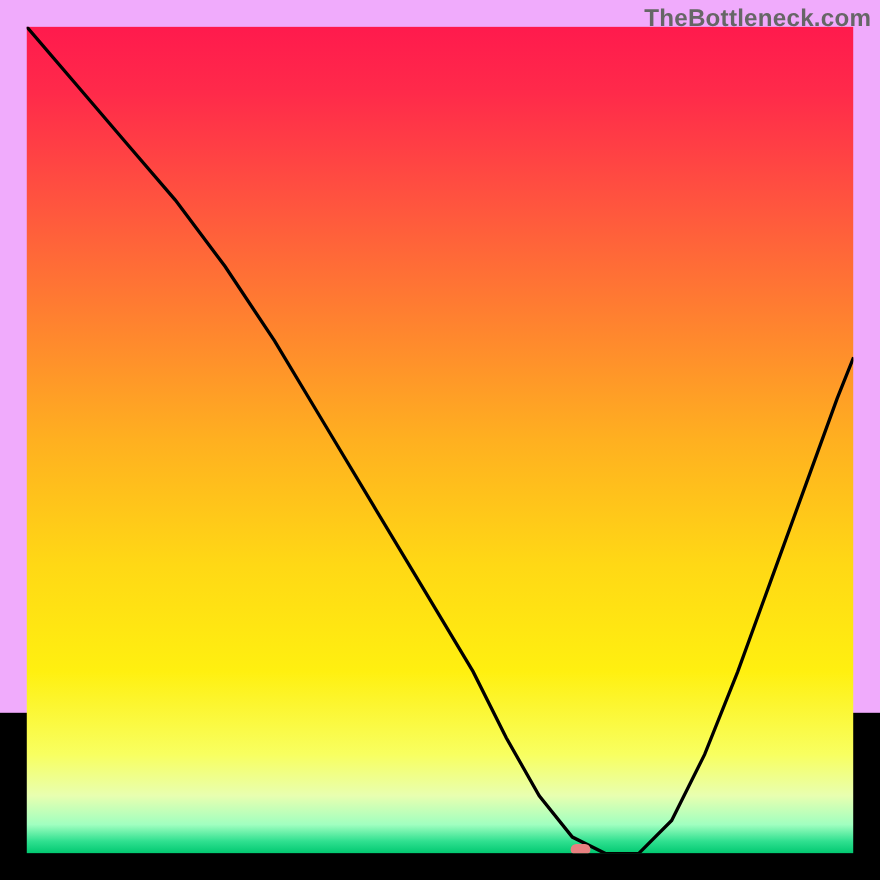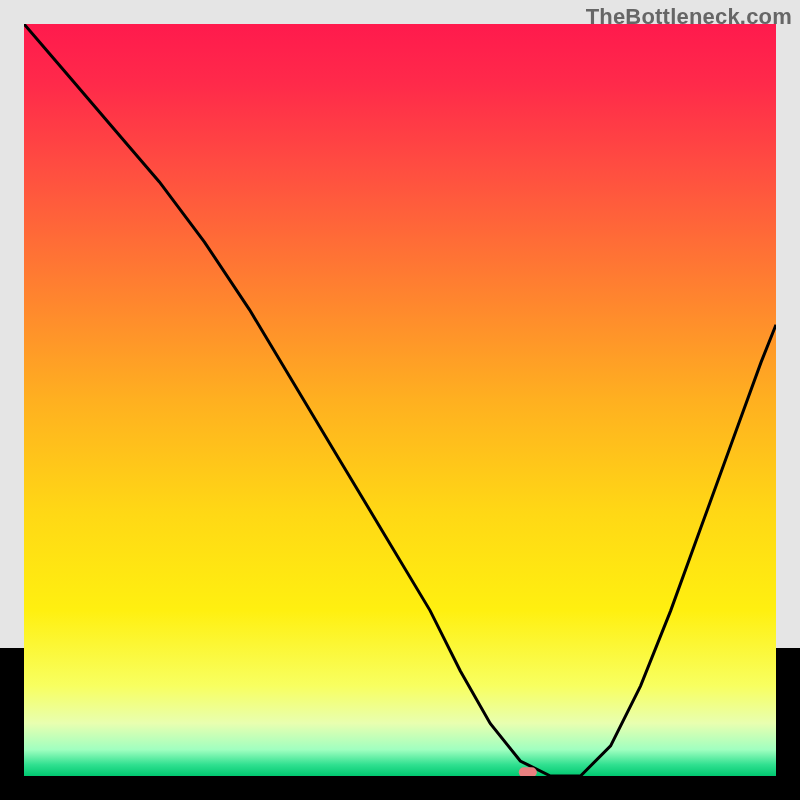--- a/index.html
+++ b/index.html
@@ -7,21 +7,21 @@
     padding: 0;
     width: 800px;
     height: 800px;
     background: #000;
     font-family: Arial, Helvetica, sans-serif;
   }
   .frame {
     position: relative;
     width: 800px;
     height: 648px;
-    background: #e5e5e5;
+    background: #f0abfc;
   }
   .watermark {
     position: absolute;
     top: 4px;
     right: 8px;
     color: #666;
     font-size: 22px;
     font-weight: 600;
     z-index: 10;
     letter-spacing: 0.2px;

